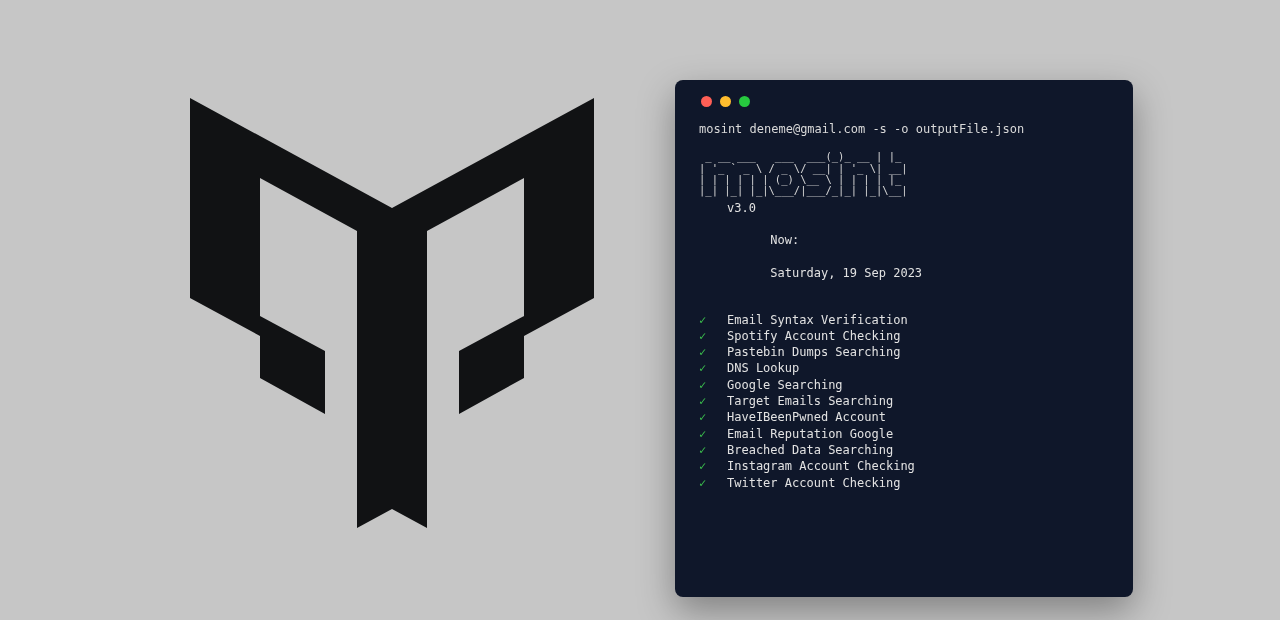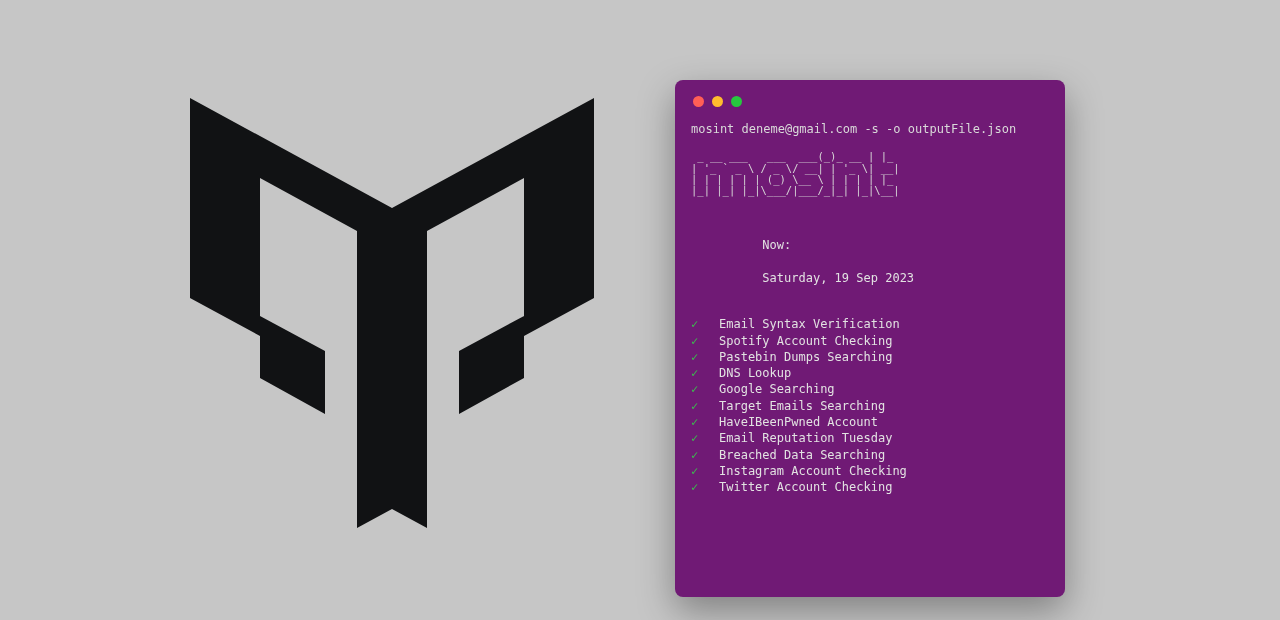--- a/index.html
+++ b/index.html
@@ -16,26 +16,26 @@
     top: 98px;
     width: 404px;
     height: 430px;
   }
   .logo-wrap svg { width: 100%; height: 100%; }
 
   .terminal {
     position: absolute;
     left: 675px;
     top: 80px;
-    width: 390px;
+    width: 458px;
     height: 517px;
-    background: #701a75;
+    background: #0f172a;
     border-radius: 8px;
     box-shadow: 0 14px 36px rgba(0,0,0,0.35);
-    padding: 14px 16px 16px 16px;
+    padding: 14px 16px 16px 24px;
     color: #e2e2e2;
     font-size: 12px;
     line-height: 1.36;
   }
   .titlebar {
     display: flex;
     gap: 8px;
     padding: 2px 0 10px 2px;
   }
   .dot { width: 11px; height: 11px; border-radius: 50%; }
@@ -45,21 +45,21 @@
 
   .cmd { color: #d9d9d9; margin-top: 4px; }
 
   .ascii {
     white-space: pre;
     font-size: 10.5px;
     line-height: 1.08;
     letter-spacing: 0;
     color: #d7d7d7;
     margin-top: 14px;
-    margin-bottom: 24px;
+    margin-bottom: 3px;
   }
 
   .meta { padding-left: 28px; }
   .meta .line { white-space: pre; }
   .target-line { padding-left: 0; white-space: pre; }
   .email { color: #d6c12a; }
   .tick { color: #3bbf4d; }
 
   .tasks { margin-top: 14px; }
   .task-row { display: flex; align-items: baseline; }
@@ -113,20 +113,21 @@
   </div>
 
   <div class="cmd">mosint deneme@gmail.com -s -o outputFile.json</div>
 
   <div class="ascii"> _ __ ___   ___  ___(_)_ __ | |_ 
 | '_ ` _ \ / _ \/ __| | '_ \| __|
 | | | | | | (_) \__ \ | | | | |_ 
 |_| |_| |_|\___/|___/_|_| |_|\__|</div>
 
   <div class="meta">
+    <div class="line">v3.0</div>
     <div class="line">
       <span>Now:</span>
       <span> </span>
       <span>Saturday, 19 Sep 2023</span>
     </div>
   </div>
 
   <div class="tasks" id="tasks">
       <div class="task-row">
         <span class="mark">✓</span>
@@ -151,21 +152,21 @@
       <div class="task-row">
         <span class="mark">✓</span>
         <span class="label">Target Emails Searching</span>
       </div>
       <div class="task-row">
         <span class="mark">✓</span>
         <span class="label">HaveIBeenPwned Account</span>
       </div>
       <div class="task-row">
         <span class="mark">✓</span>
-        <span class="label">Email Reputation Tuesday</span>
+        <span class="label">Email Reputation Google</span>
       </div>
       <div class="task-row">
         <span class="mark">✓</span>
         <span class="label">Breached Data Searching</span>
       </div>
       <div class="task-row">
         <span class="mark">✓</span>
         <span class="label">Instagram Account Checking</span>
       </div>
       <div class="task-row">

